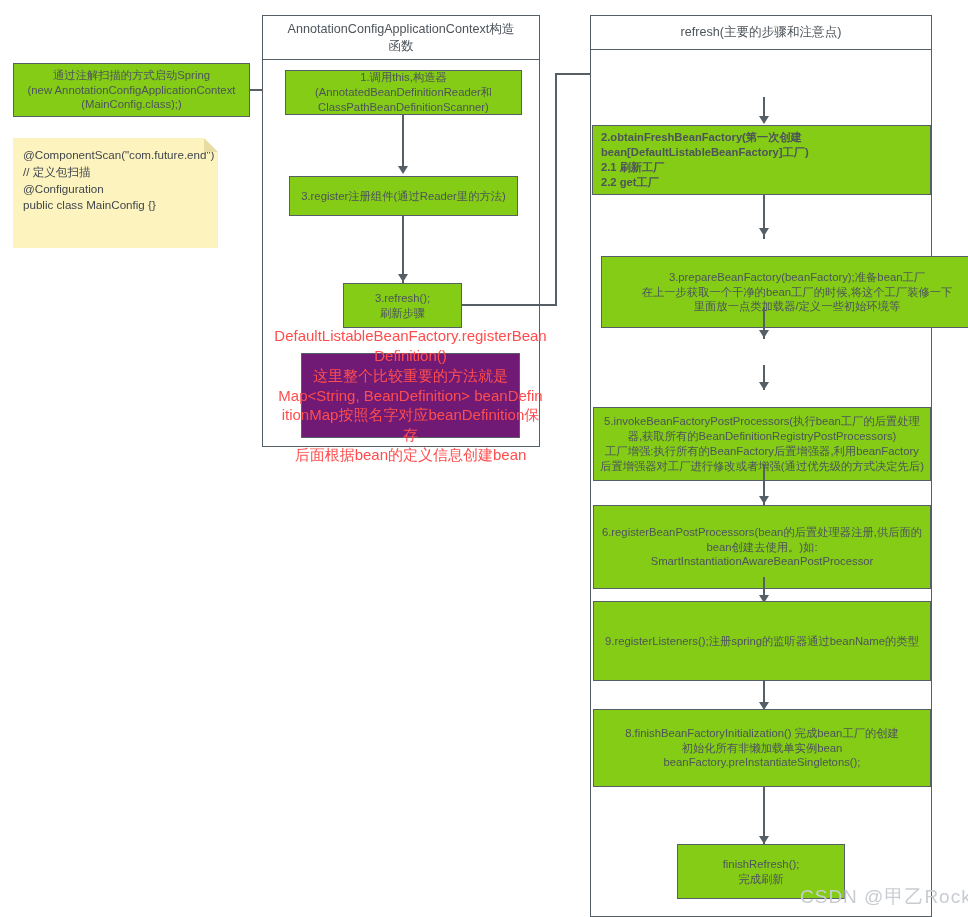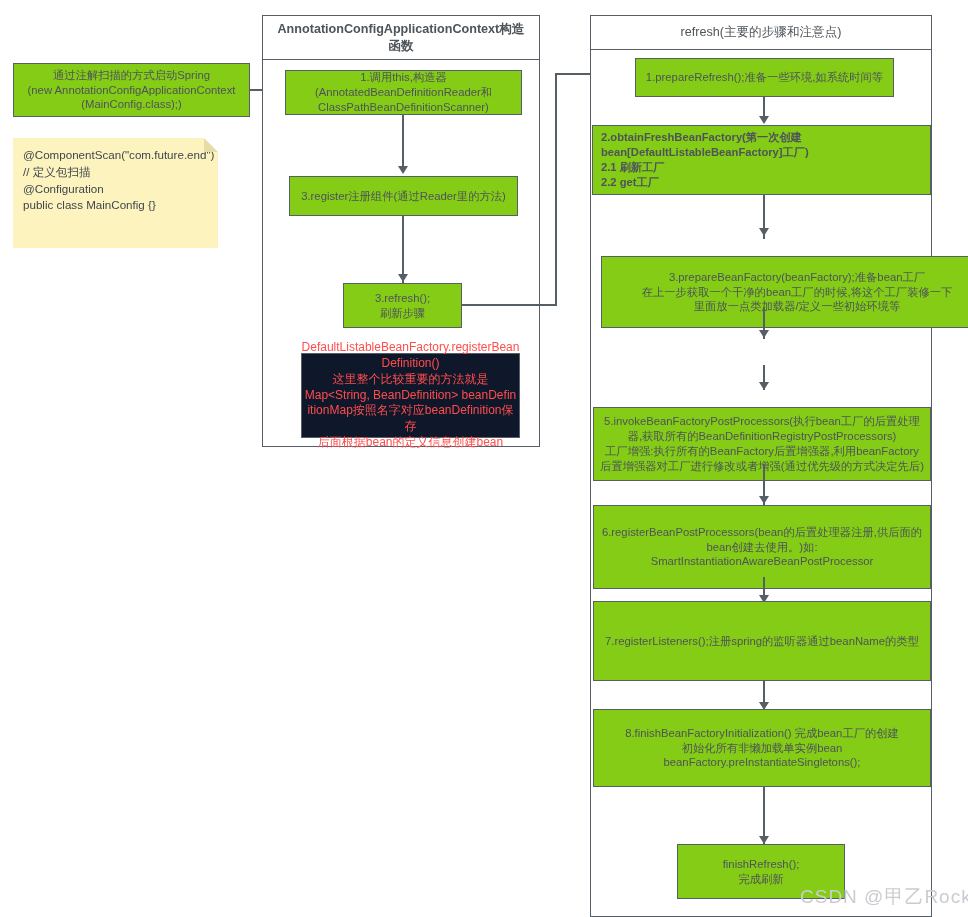--- a/index.html
+++ b/index.html
@@ -46,23 +46,23 @@
     justify-content: center;
     text-align: center;
     color: #4d545a;
     font-size: 12.6px;
     line-height: 1.3;
     white-space: pre-line;
   }
   .red-note {
     position: absolute;
     border: 1.6px solid #565f66;
-    background: #0f172a;
+    background: #701a75;
     color: #ff4d4d;
-    font-size: 12px;
+    font-size: 15px;
     line-height: 1.33;
     display: flex;
     align-items: center;
     justify-content: center;
     text-align: center;
     white-space: pre-line;
     padding: 2px 4px;
   }
   .sticky {
     position: absolute;
@@ -116,21 +116,21 @@
   <div class="sticky" style="left:13px; top:138px; width:205px; height:110px;">@ComponentScan("com.future.end")
  // 定义包扫描
 @Configuration
 public class MainConfig {}</div>
   <div class="sticky-fold" style="left:204px; top:138px;"></div>
 
   <div class="conn h" style="left:250px; top:89px; width:27px;"></div>
   <div class="arrow-right" style="left:276px; top:84px;"></div>
 
   <div class="container" style="left:262px; top:15px; width:278px; height:432px;">
-    <div class="container-title" style="height:44px;font-weight:bold;">AnnotationConfigApplicationContext构造
+    <div class="container-title" style="height:44px;">AnnotationConfigApplicationContext构造
 函数</div>
   </div>
 
   <div class="node" style="left:285px; top:70px; width:237px; height:45px;">1.调用this,构造器
 (AnnotatedBeanDefinitionReader和
 ClassPathBeanDefinitionScanner)</div>
 
   <div class="conn v" style="left:402px; top:115px; height:52px;"></div>
   <div class="arrow-down" style="left:398px; top:166px;"></div>
 
@@ -151,21 +151,20 @@
 
   <div class="conn h" style="left:462px; top:304px; width:94px;"></div>
   <div class="conn v" style="left:555px; top:73px; height:233px;"></div>
   <div class="conn h" style="left:555px; top:73px; width:72px;"></div>
   <div class="arrow-right" style="left:626px; top:68px;"></div>
 
   <div class="container" style="left:590px; top:15px; width:342px; height:902px;">
     <div class="container-title" style="height:34px;">refresh(主要的步骤和注意点)</div>
   </div>
 
-  <div class="node" style="left:635px; top:58px; width:259px; height:39px;">1.prepareRefresh();准备一些环境,如系统时间等</div>
   <div class="conn v" style="left:763px; top:97px; height:22px;"></div>
   <div class="arrow-down" style="left:759px; top:116px;"></div>
 
   <div class="node left-align" style="left:592px; top:125px; width:339px; height:70px; font-size:11.2px;">2.obtainFreshBeanFactory(第一次创建
 bean[DefaultListableBeanFactory]工厂)
 2.1 刷新工厂
 2.2 get工厂</div>
   <div class="conn v" style="left:763px; top:195px; height:44px;"></div>
   <div class="arrow-down" style="left:759px; top:228px;"></div>
 
@@ -184,21 +183,21 @@
 后置增强器对工厂进行修改或者增强(通过优先级的方式决定先后)</div>
   <div class="conn v" style="left:763px; top:464px; height:42px;"></div>
   <div class="arrow-down" style="left:759px; top:496px;"></div>
 
   <div class="node" style="left:593px; top:505px; width:338px; height:84px;">6.registerBeanPostProcessors(bean的后置处理器注册,供后面的
 bean创建去使用。)如:
 SmartInstantiationAwareBeanPostProcessor</div>
   <div class="conn v" style="left:763px; top:577px; height:26px;"></div>
   <div class="arrow-down" style="left:759px; top:595px;"></div>
 
-  <div class="node" style="left:593px; top:601px; width:338px; height:80px;">7.registerListeners();注册spring的监听器通过beanName的类型</div>
+  <div class="node" style="left:593px; top:601px; width:338px; height:80px;">9.registerListeners();注册spring的监听器通过beanName的类型</div>
   <div class="conn v" style="left:763px; top:681px; height:30px;"></div>
   <div class="arrow-down" style="left:759px; top:702px;"></div>
 
   <div class="node" style="left:593px; top:709px; width:338px; height:78px;">8.finishBeanFactoryInitialization() 完成bean工厂的创建
 初始化所有非懒加载单实例bean
 beanFactory.preInstantiateSingletons();</div>
   <div class="conn v" style="left:763px; top:787px; height:57px;"></div>
   <div class="arrow-down" style="left:759px; top:836px;"></div>
 
   <div class="node" style="left:677px; top:844px; width:168px; height:55px;">finishRefresh();

